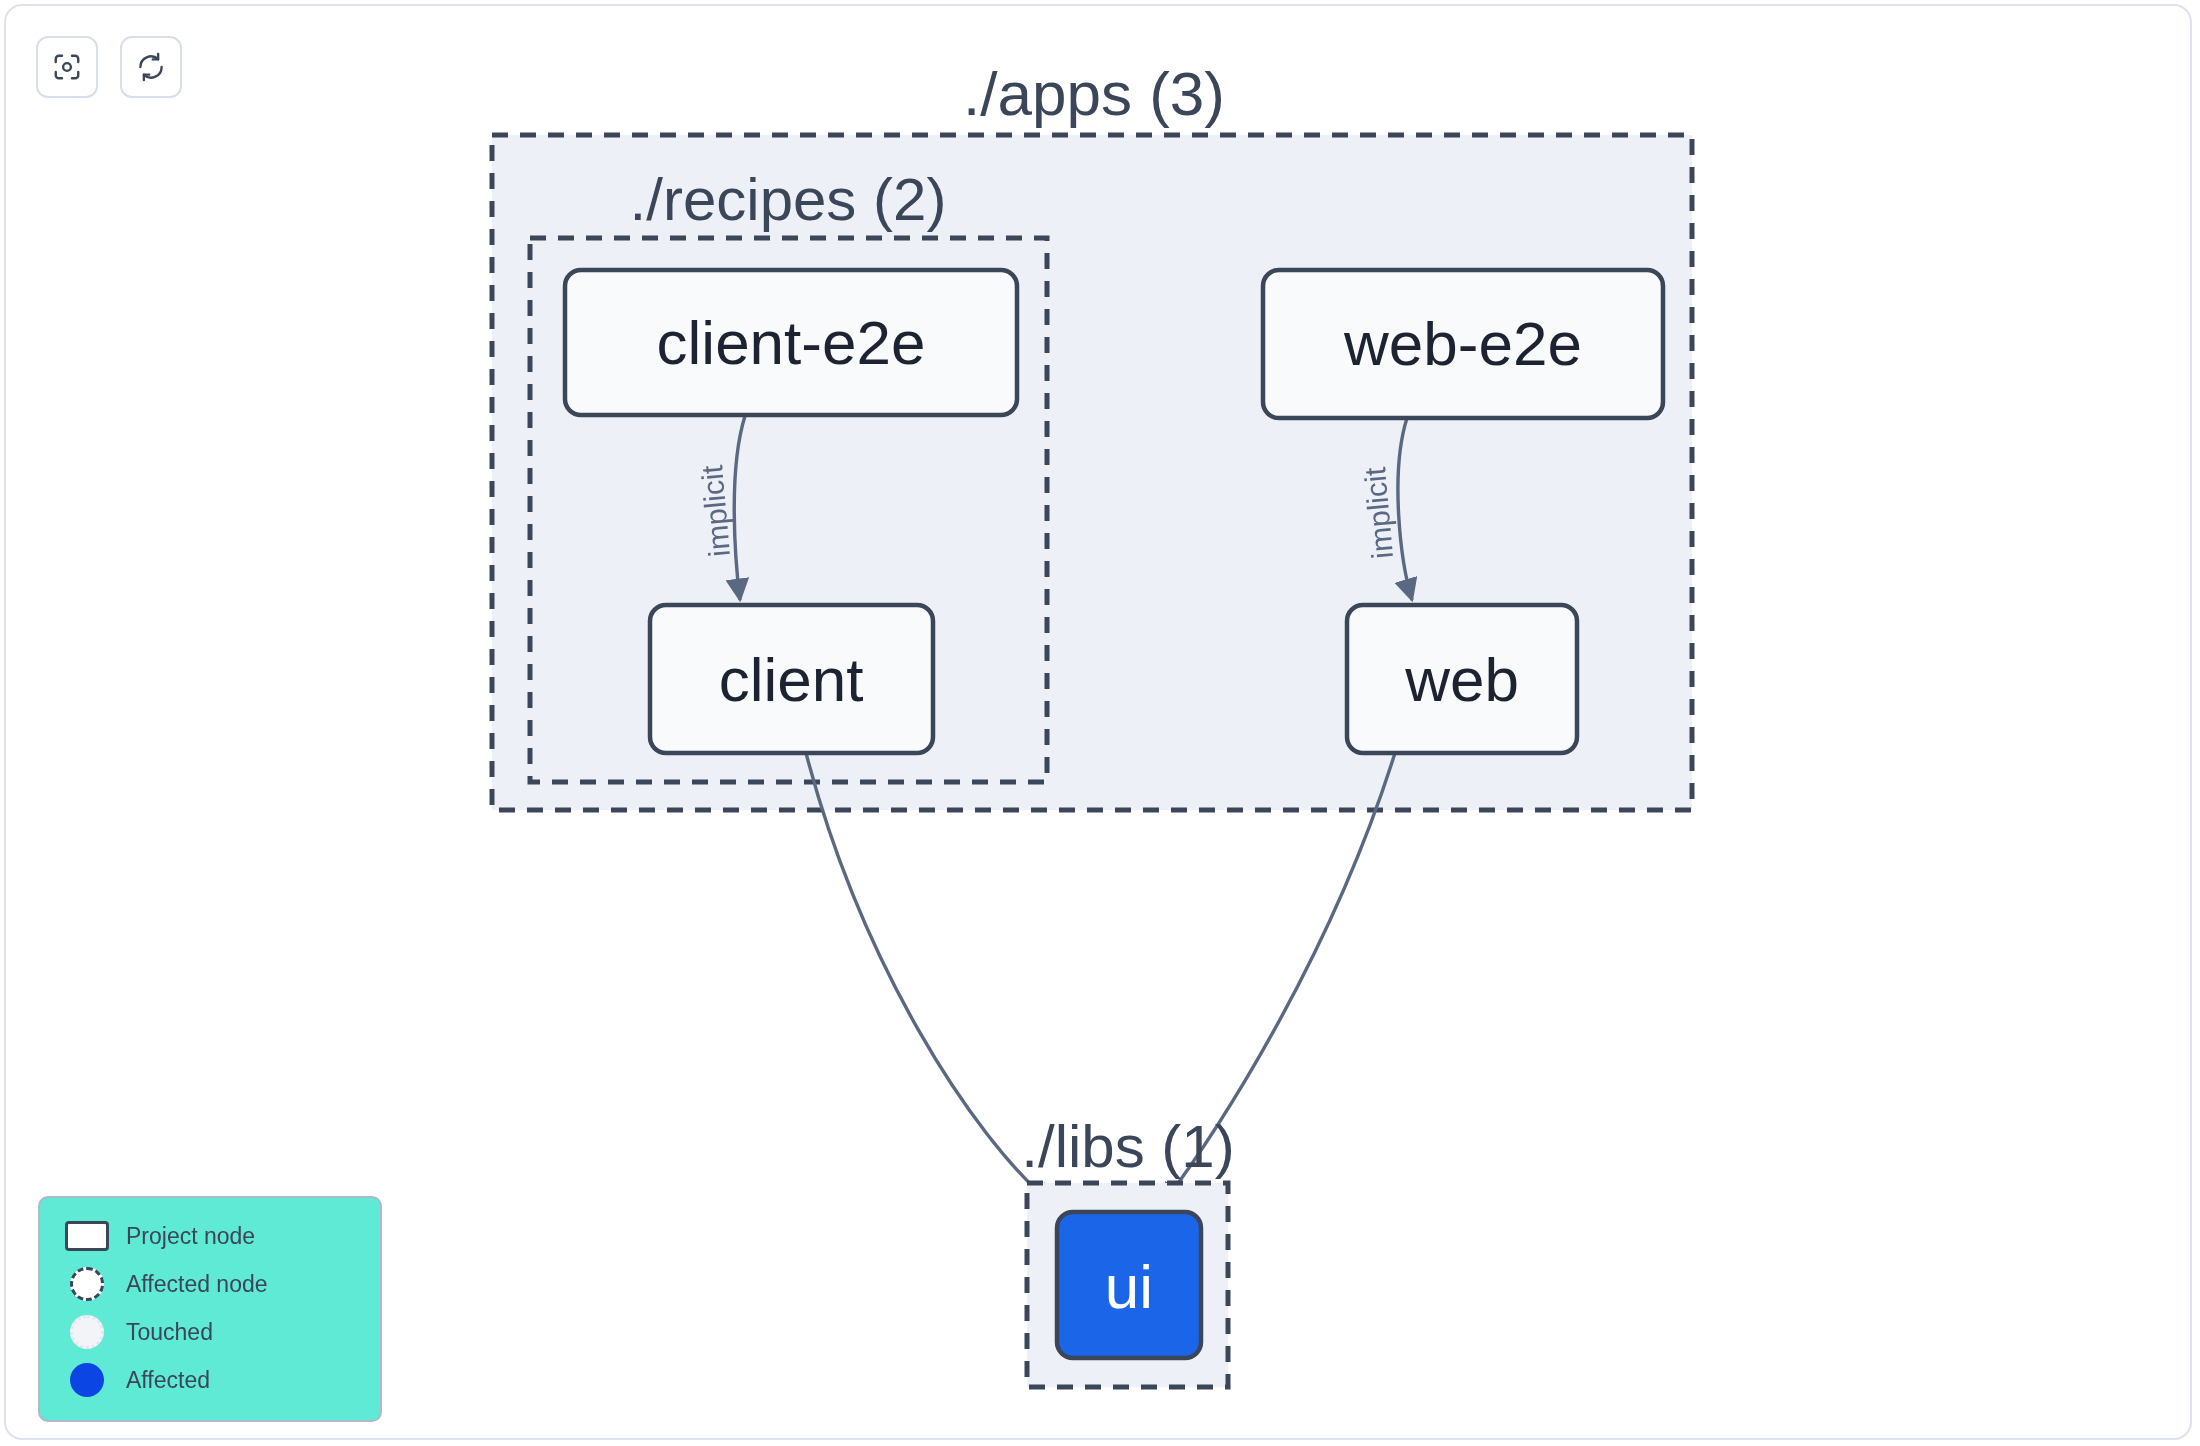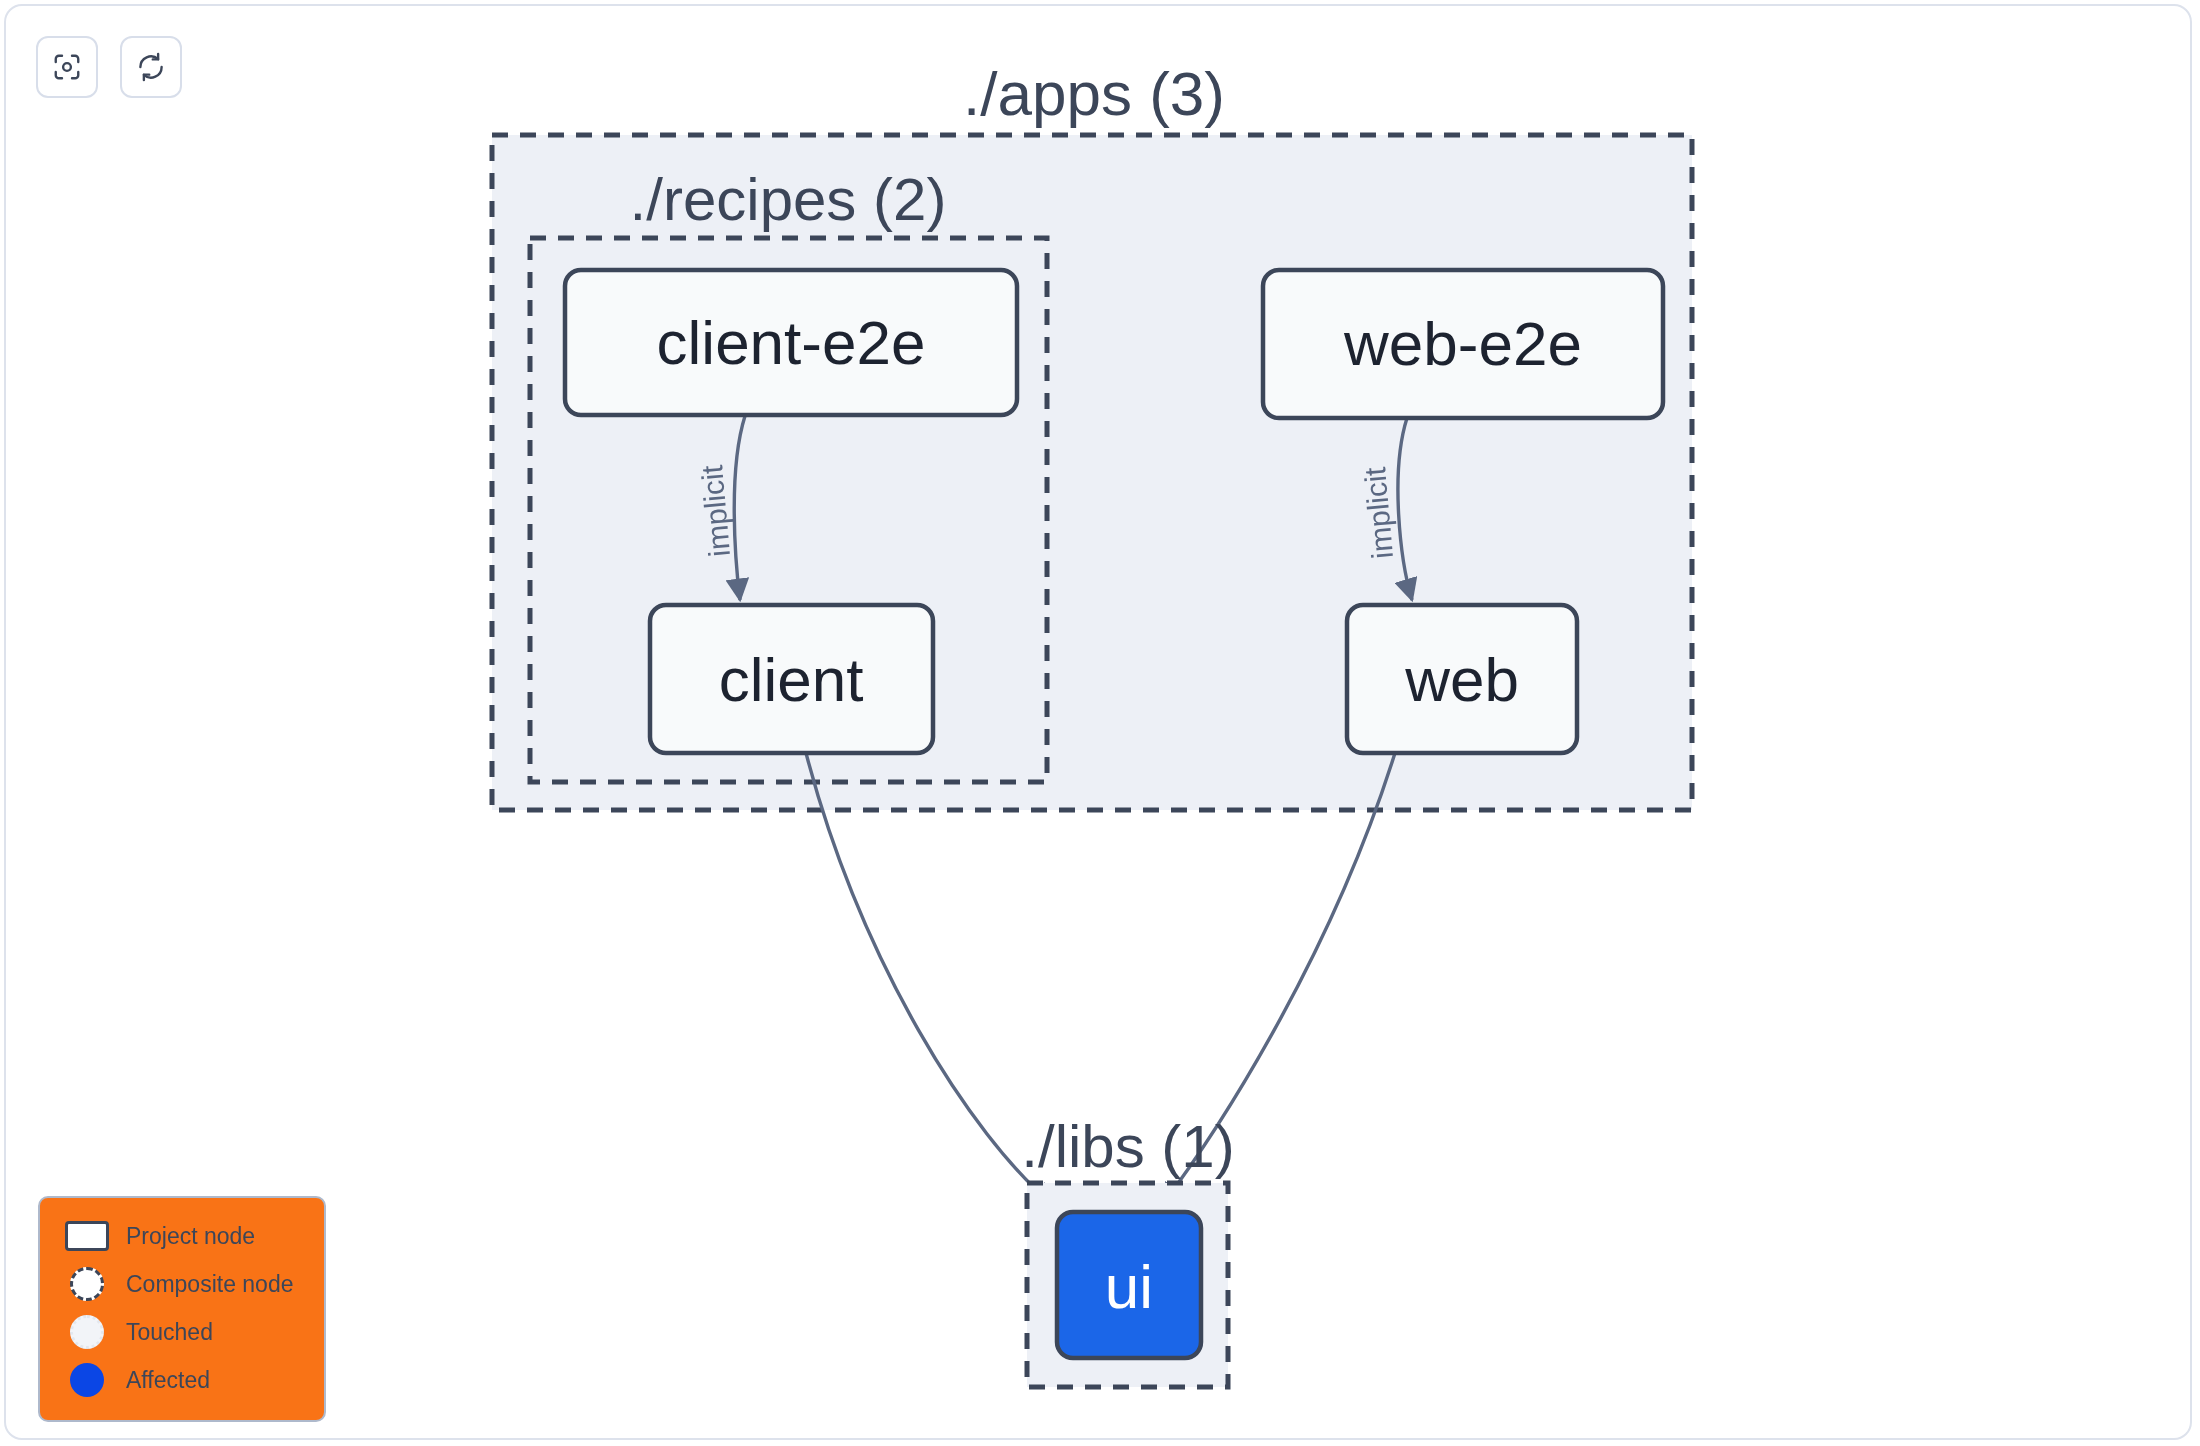--- a/index.html
+++ b/index.html
@@ -53,24 +53,24 @@
     position: absolute;
     left: 0; top: 0;
     width: 2200px; height: 1446px;
     z-index: 10;
   }
 
   
   .legend {
     position: absolute;
     left: 38px; top: 1196px;
-    width: 288px;
+    width: 344px;
     border: 2px solid #aeb9cc;
     border-radius: 10px;
-    background: #f97316;
+    background: #5eead4;
     padding: 14px 16px 16px 16px;
     box-sizing: border-box;
     z-index: 30;
   }
   .legend-row {
     display: flex;
     align-items: center;
     height: 48px;
   }
   .legend-swatch {
@@ -214,21 +214,21 @@
     <div class="legend-row">
       <span class="legend-swatch">
         <span class="sw-rect"></span>
       </span>
       <span class="legend-label">Project node</span>
     </div>
     <div class="legend-row">
       <span class="legend-swatch">
         <span class="sw-dashed-circle"></span>
       </span>
-      <span class="legend-label">Composite node</span>
+      <span class="legend-label">Affected node</span>
     </div>
     <div class="legend-row">
       <span class="legend-swatch">
         <span class="sw-affected-circle"></span>
       </span>
       <span class="legend-label">Touched</span>
     </div>
     <div class="legend-row">
       <span class="legend-swatch">
         <span class="sw-touched-circle"></span>

